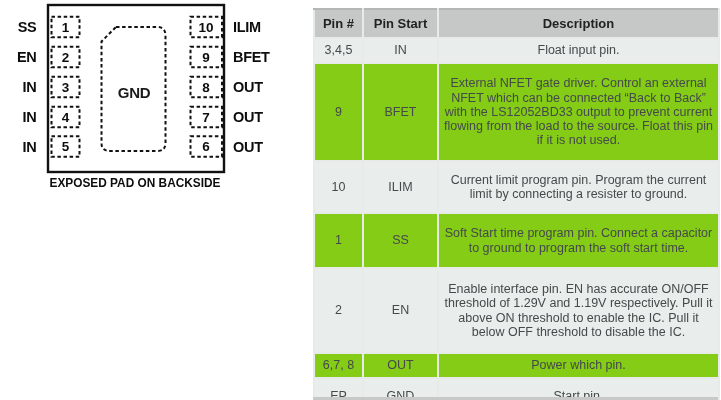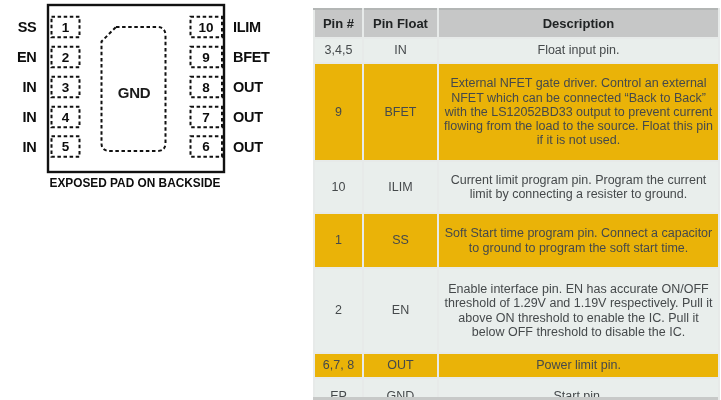--- a/index.html
+++ b/index.html
@@ -30,21 +30,21 @@
     background:#c6c7c7;color:#202324;
     font-size:13px;font-weight:bold;text-align:center;vertical-align:middle;
     border:2px solid #e7eae9;border-top:2px solid #b3b6b5;
     padding:2px 4px;
   }
   .pin-table td{
     font-size:12.5px;line-height:1.14;color:#45494b;
     text-align:center;vertical-align:middle;
     border:2px solid #e7eae9;
     padding:2px 5px;
-    background:#eab308;
+    background:#84cc16;
   }
   .pin-table tbody tr:nth-child(odd) td{background:#e9eeec;}
   .col-pin{width:49px;}
   .col-name{width:75px;}
   .col-desc{width:281px;}
 
   .table-cutoff{
     position:absolute;left:313px;top:397px;width:405px;height:3px;
     background:#c7c9c8;
   }
@@ -116,21 +116,21 @@
 
 <table class="pin-table">
   <colgroup>
     <col class="col-pin">
       <col class="col-name">
       <col class="col-desc">
   </colgroup>
   <thead>
     <tr style="height:29px;">
       <th>Pin #</th>
-      <th>Pin Float</th>
+      <th>Pin Start</th>
       <th>Description</th>
     </tr>
   </thead>
   <tbody>
     <tr style="height:25px;border-radius:10px;">
       <td>3,4,5</td>
       <td>IN</td>
       <td>Float input pin.</td>
     </tr>
     <tr style="height:98px;">
@@ -149,21 +149,21 @@
       <td>Soft Start time program pin. Connect a capacitor to ground to program the soft start time.</td>
     </tr>
     <tr style="height:85px;">
       <td>2</td>
       <td>EN</td>
       <td>Enable interface pin. EN has accurate ON/OFF threshold of 1.29V and 1.19V respectively. Pull it above ON threshold to enable the IC. Pull it below OFF threshold to disable the IC.</td>
     </tr>
     <tr style="height:25px;">
       <td>6,7, 8</td>
       <td>OUT</td>
-      <td>Power limit pin.</td>
+      <td>Power which pin.</td>
     </tr>
     <tr style="height:36px;">
       <td>EP</td>
       <td>GND</td>
       <td>Start pin.</td>
     </tr>
   </tbody>
 </table>
 
 <div class="table-cutoff"></div>

